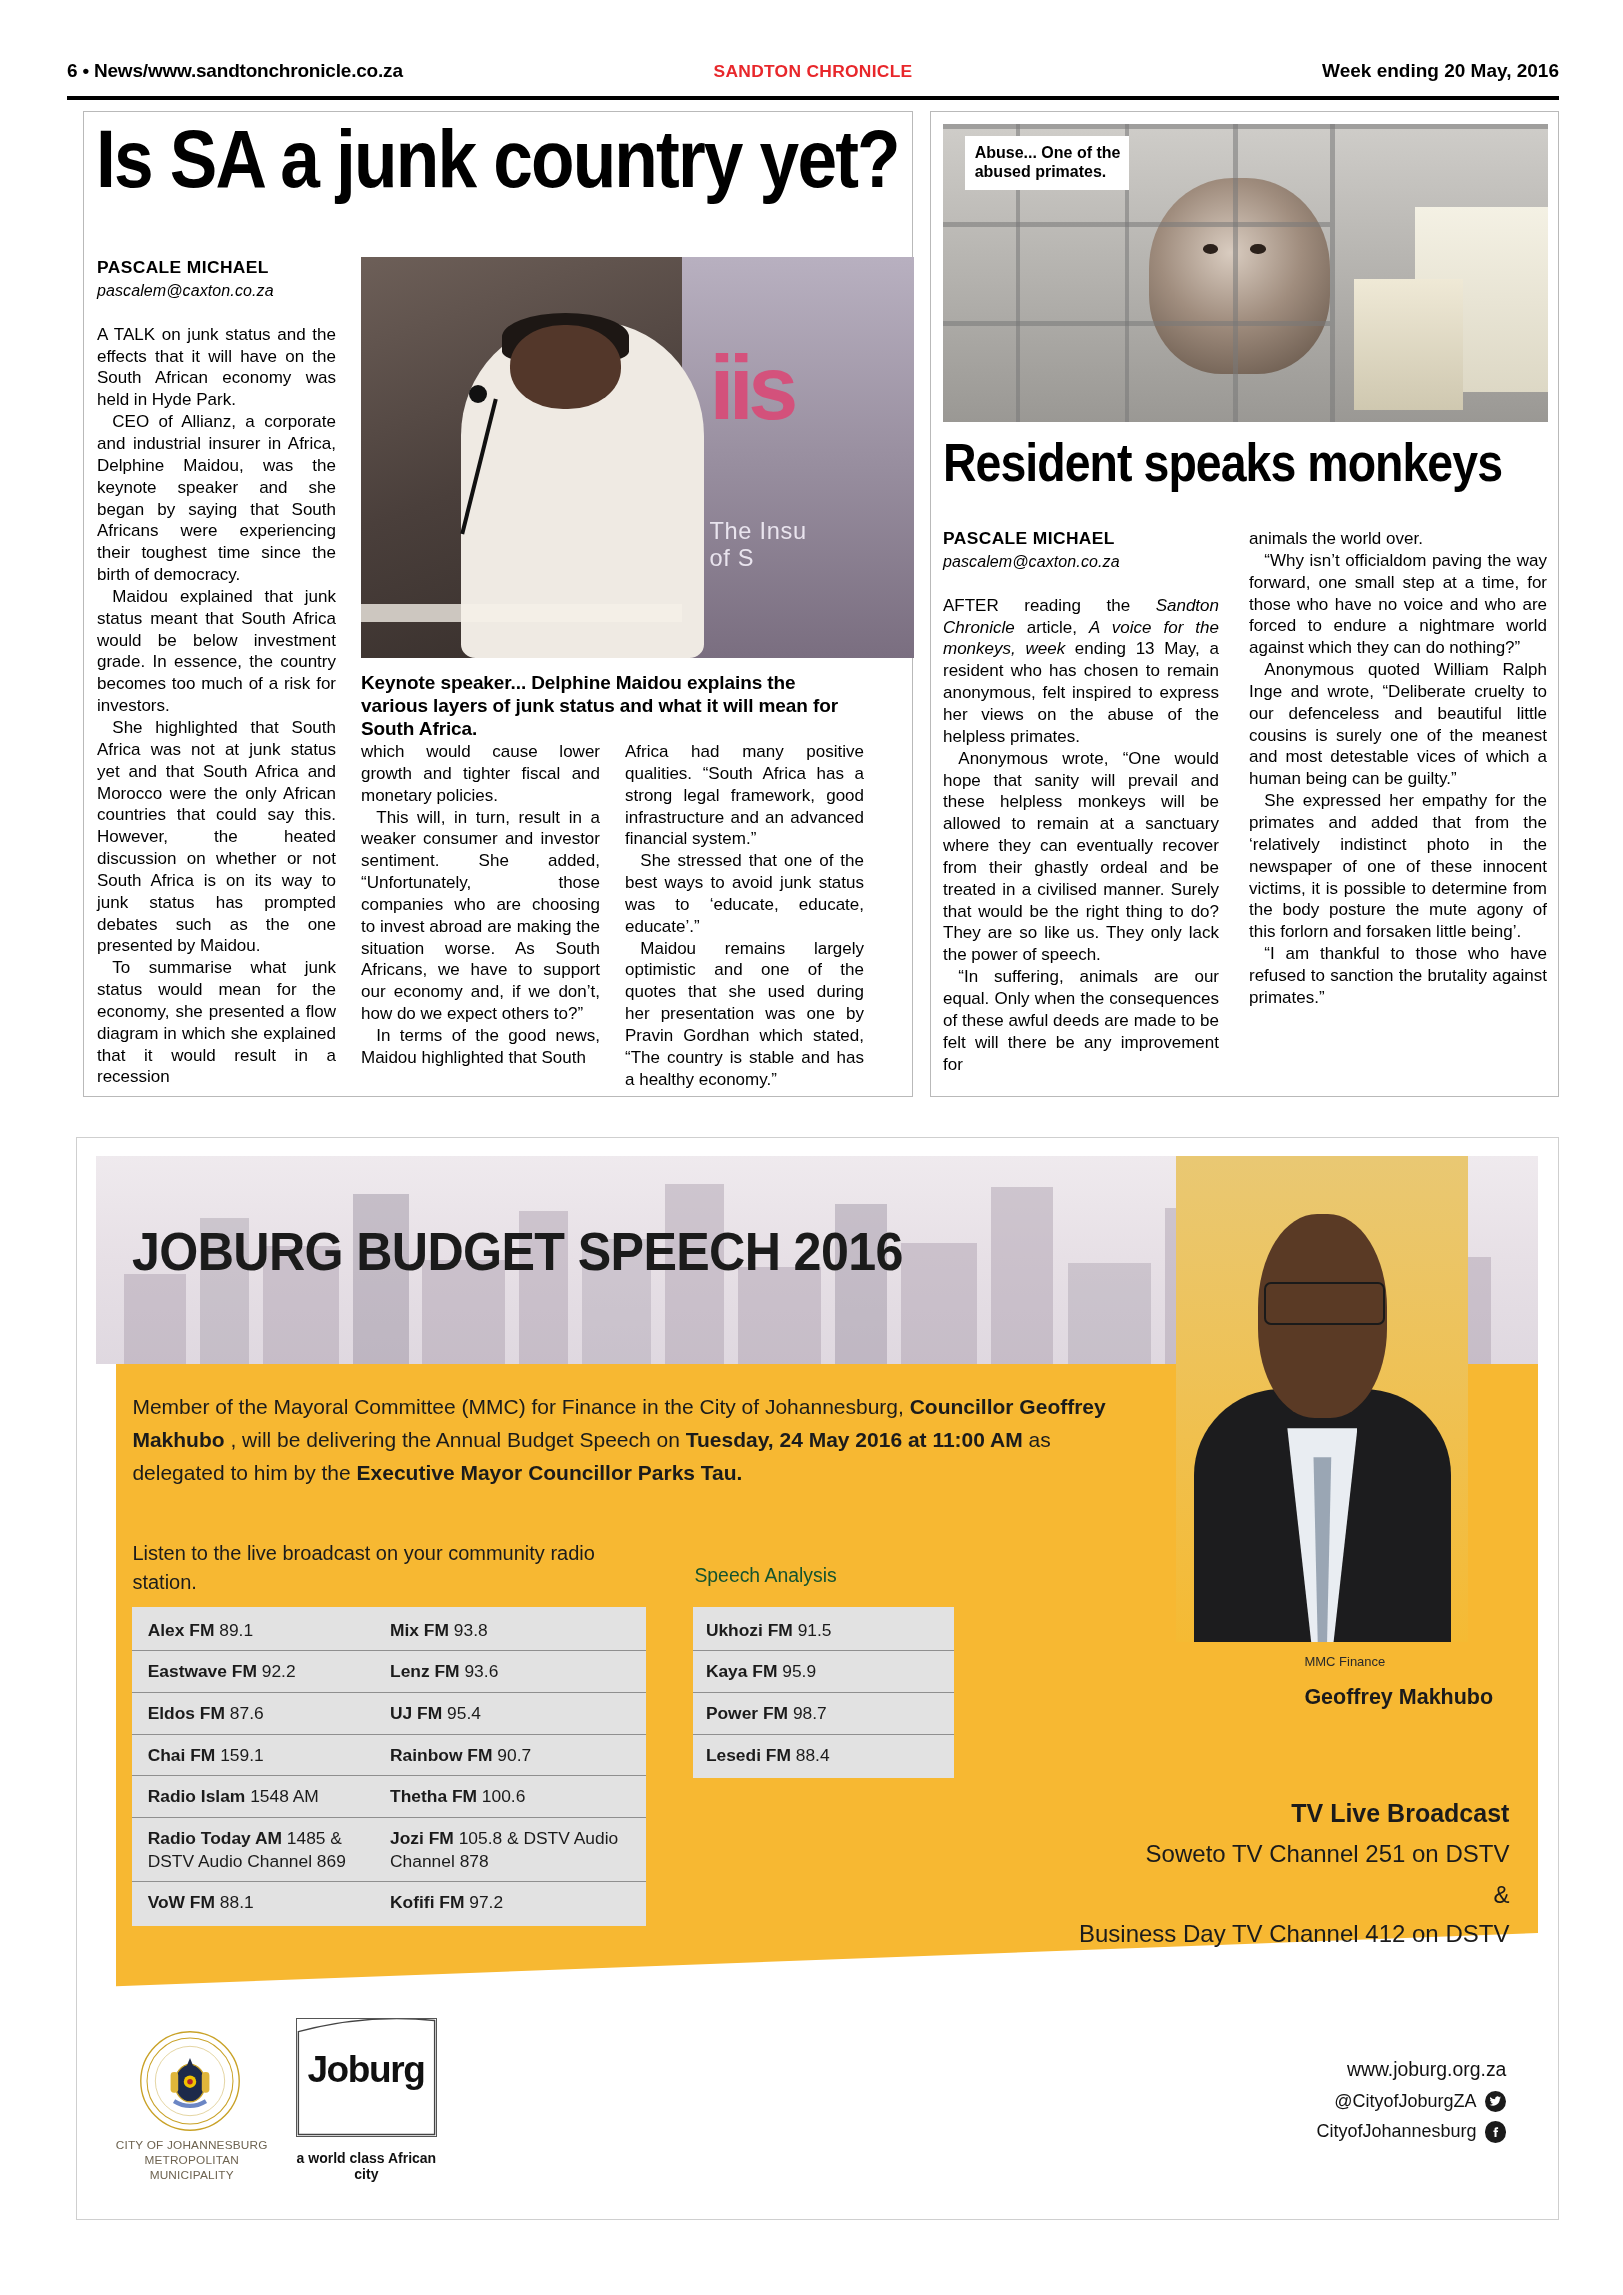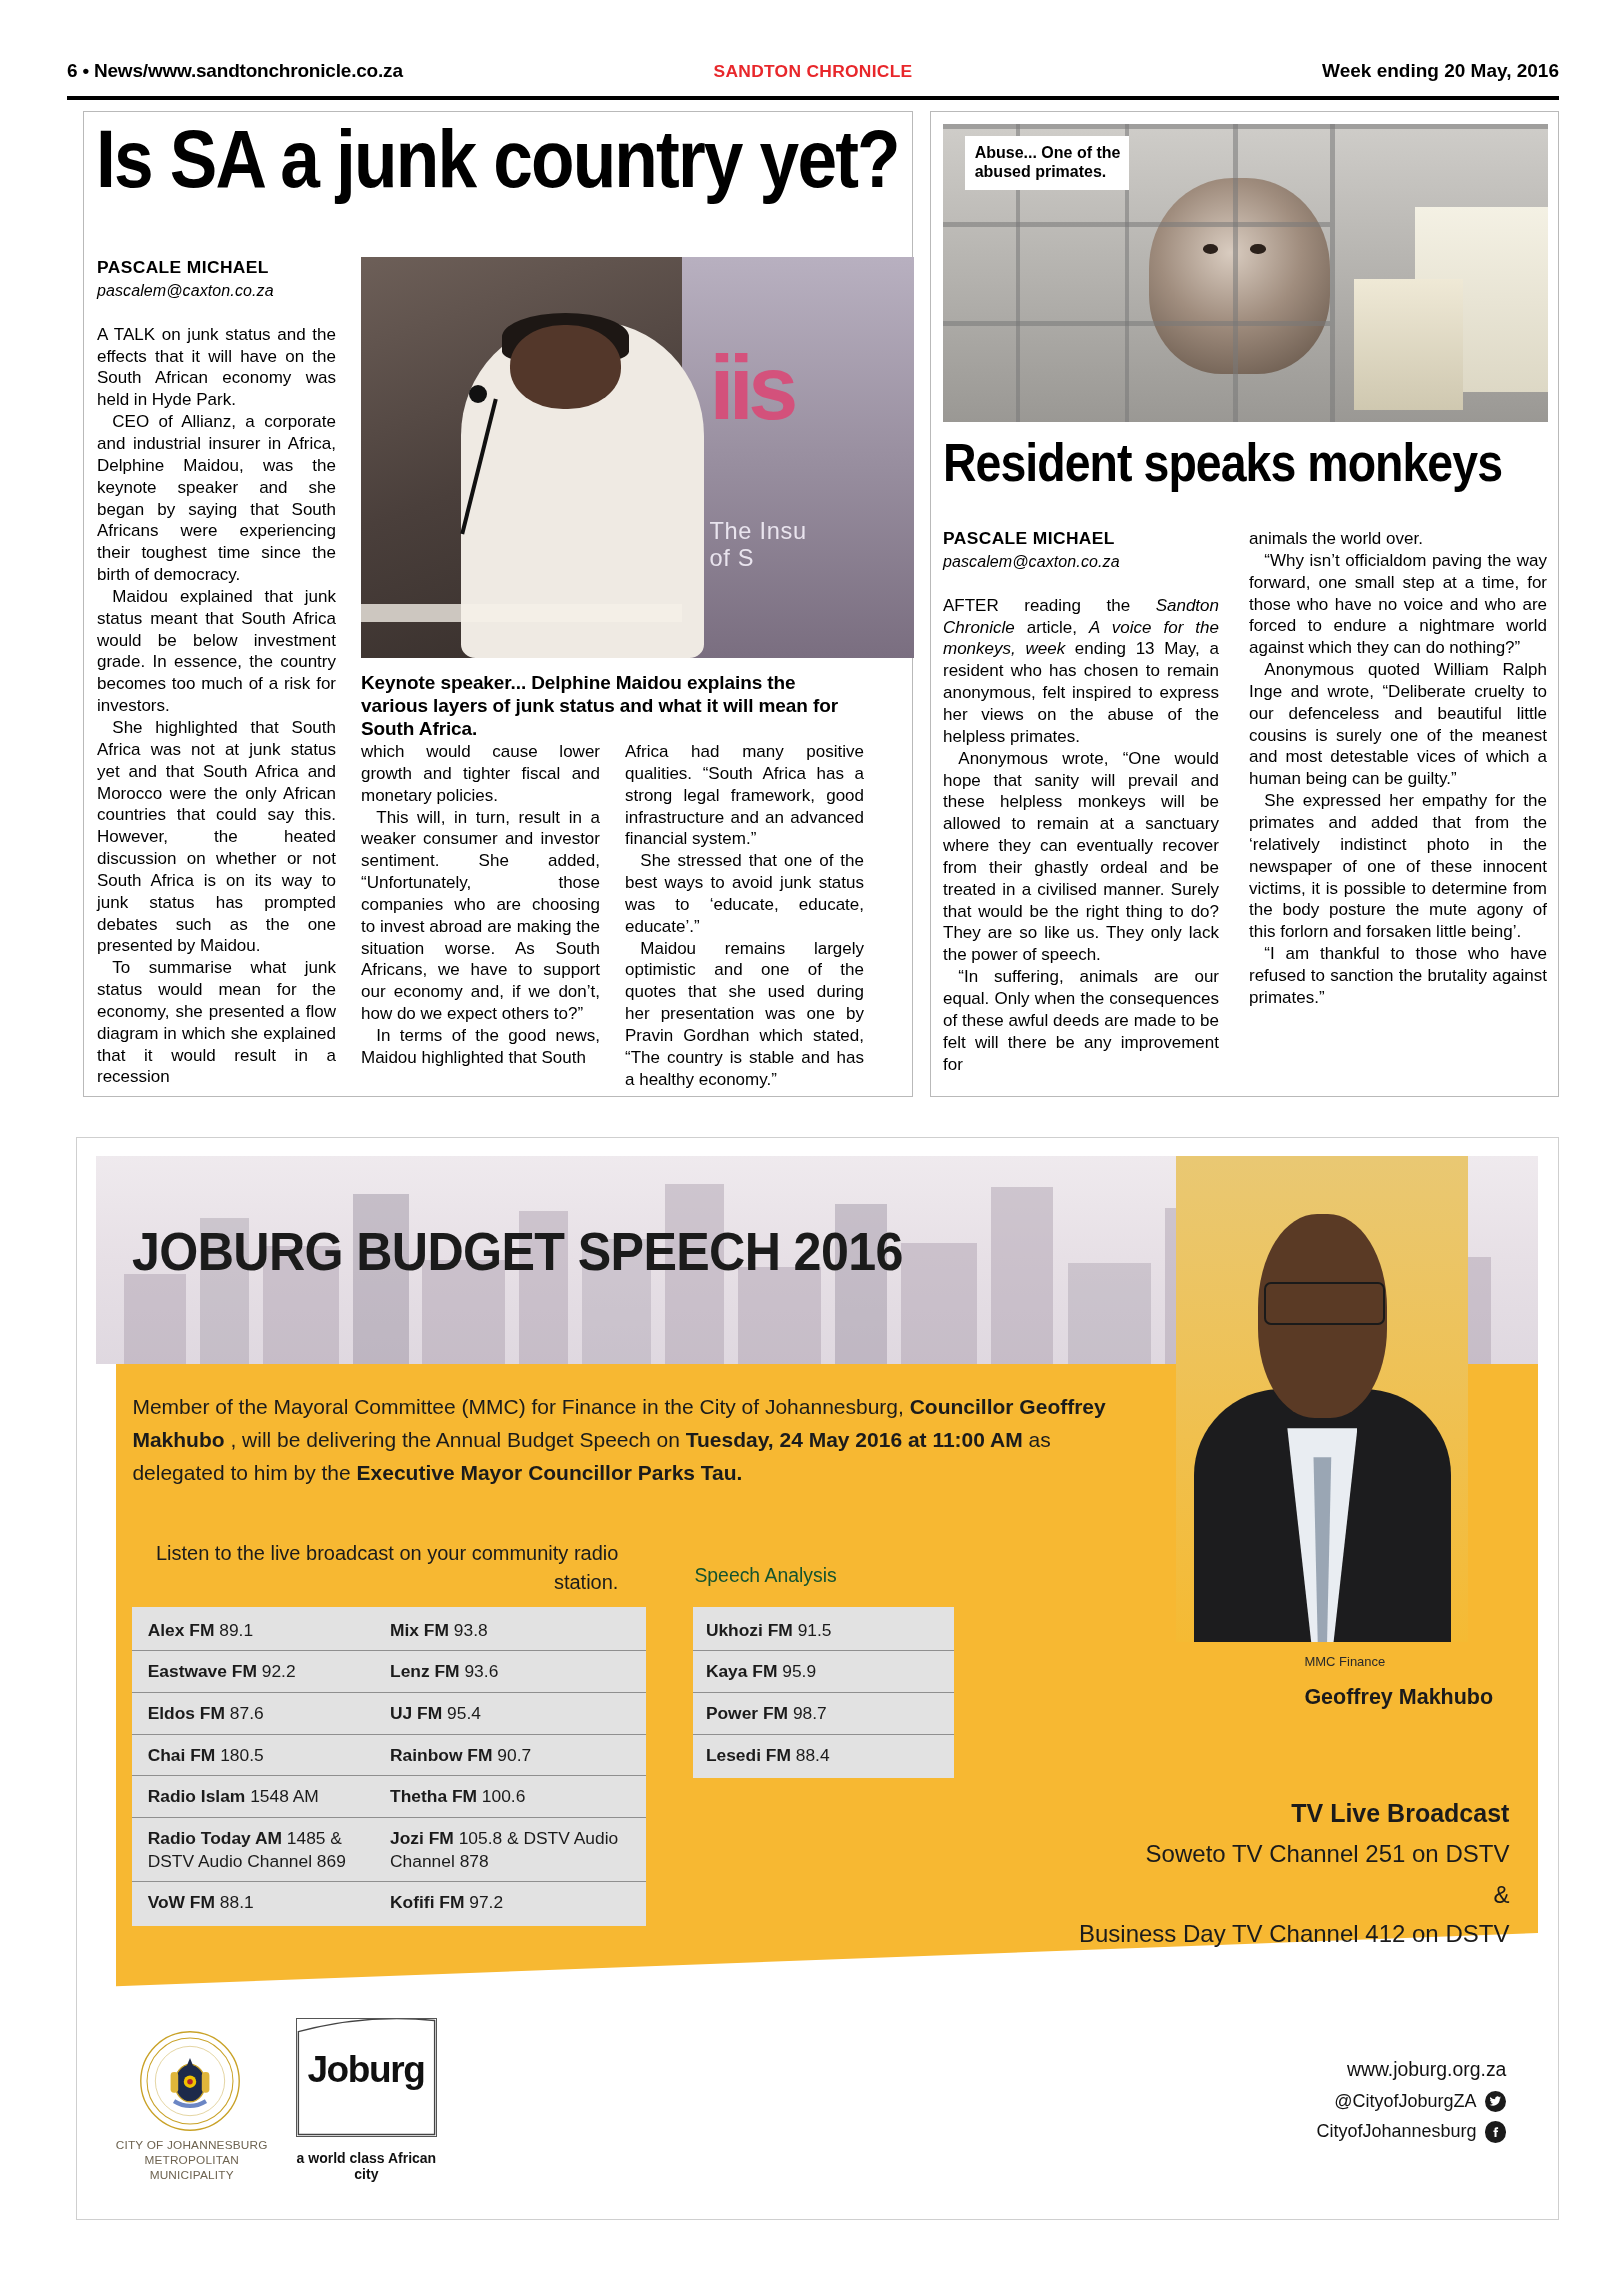--- a/index.html
+++ b/index.html
@@ -78,21 +78,21 @@
 
   
   .yellow{position:absolute;left:0;top:208px;width:1442px;height:836px;background:#f7b832;}
   .yellow-cut{position:absolute;left:0;top:777px;width:1442px;height:267px;background:#fff;
      clip-path:polygon(0 54px, 1442px 0px, 1442px 267px, 0 267px);}
   .white-left{position:absolute;left:0;top:208px;width:19.4px;height:836px;background:#fff;}
 
   .ad-para{position:absolute;left:36px;top:235px;width:1013px;font-size:21px;line-height:1.56;color:#1b1b1b;}
   .ad-para b{font-weight:bold;}
 
-  .listen{position:absolute;left:36px;top:383px;width:486px;font-size:20px;line-height:1.45;color:#1b1b1b;text-align:right;}
+  .listen{position:absolute;left:36px;top:383px;width:486px;font-size:20px;line-height:1.45;color:#1b1b1b;}
 
   .tbl{position:absolute;background:#e2e2e2;}
   #tbl-radio{left:36px;top:451px;width:514px;padding:2.8px 0 2.8px 0;}
   #tbl-speech{left:597px;top:451px;width:261px;padding:2.8px 0 2.8px 0;}
   .trow{display:flex;padding:9px 14px 9px 15.3px;border-bottom:1.4px solid #8f8f8f;}
   .trow:last-child{border-bottom:none;}
   .tcell{flex:1;font-size:17.4px;line-height:1.3;color:#1b1b1b;}
   .tcell b{font-weight:bold;}
   .tcell .lt{font-weight:normal;}
   #tbl-speech .trow{padding:9px 12.5px;}
@@ -291,21 +291,21 @@
           </div>
           <div class="trow" data-interactable="false">
             <div class="tcell" data-interactable="false"><b>Eastwave FM</b> <span class="lt">92.2</span></div>
             <div class="tcell" data-interactable="false"><b>Lenz FM</b> <span class="lt">93.6</span></div>
           </div>
           <div class="trow" data-interactable="false">
             <div class="tcell" data-interactable="false"><b>Eldos FM</b> <span class="lt">87.6</span></div>
             <div class="tcell" data-interactable="false"><b>UJ FM</b> <span class="lt">95.4</span></div>
           </div>
           <div class="trow" data-interactable="false">
-            <div class="tcell" data-interactable="false"><b>Chai FM</b> <span class="lt">180.5</span></div>
+            <div class="tcell" data-interactable="false"><b>Chai FM</b> <span class="lt">159.1</span></div>
             <div class="tcell" data-interactable="false"><b>Rainbow FM</b> <span class="lt">90.7</span></div>
           </div>
           <div class="trow" data-interactable="false">
             <div class="tcell" data-interactable="false"><b>Radio Islam</b> <span class="lt">1548 AM</span></div>
             <div class="tcell" data-interactable="false"><b>Thetha FM</b> <span class="lt">100.6</span></div>
           </div>
           <div class="trow" data-interactable="false">
             <div class="tcell" data-interactable="false"><b>Radio Today AM</b> <span class="lt">1485 &amp; DSTV  Audio Channel 869</span></div>
             <div class="tcell" data-interactable="false"><b>Jozi FM</b> <span class="lt">105.8 &amp; DSTV Audio Channel 878</span></div>
           </div>

